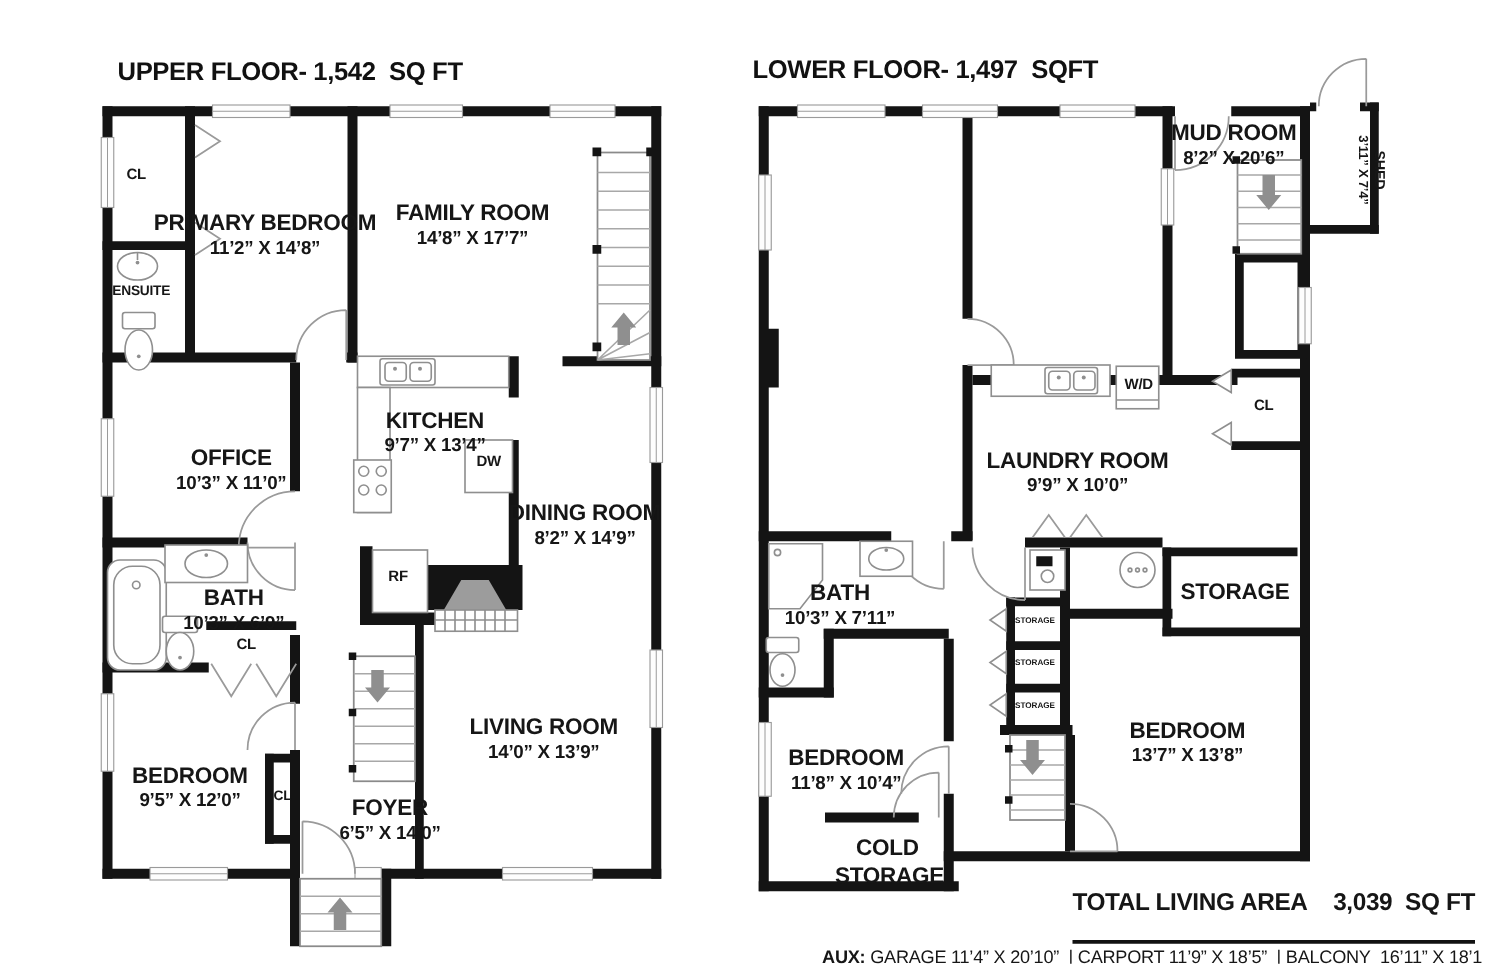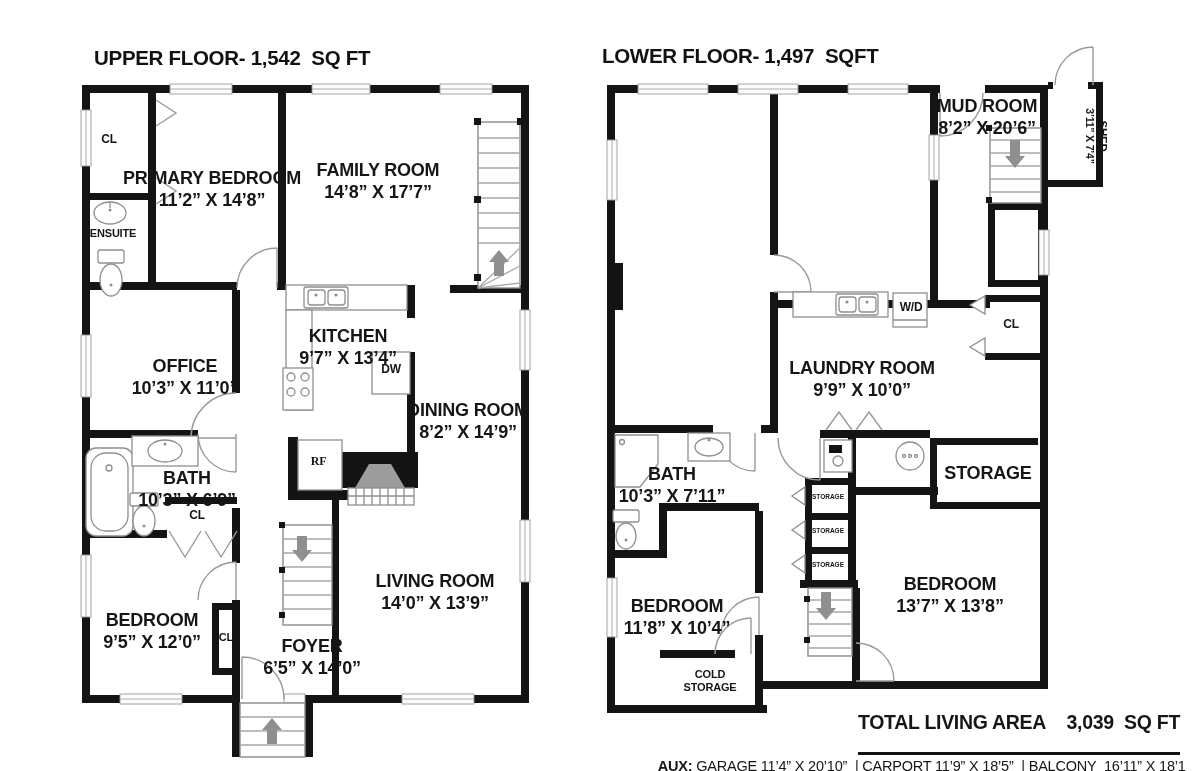--- a/index.html
+++ b/index.html
@@ -5,21 +5,21 @@
   html,body{margin:0;padding:0;}
   body{
     width:1200px;height:771px;position:relative;background:#ffffff;
     font-family:"Liberation Sans","DejaVu Sans",sans-serif;color:#161616;overflow:hidden;
   }
   .title{position:absolute;font-size:20.5px;font-weight:bold;letter-spacing:-0.3px;color:#111;white-space:pre;}
   .plan{position:absolute;}
   .plan svg{position:absolute;left:0;top:0;}
   .lbl{position:absolute;text-align:center;font-weight:bold;color:#161616;line-height:1.22;letter-spacing:-0.2px;}
   .lbl .nm{display:block;font-size:18px;}
-  .lbl .dm{display:block;font-size:18px;}
+  .lbl .dm{display:block;font-size:15px;}
   .sm .nm{font-size:12px;}
   .xs .nm{font-size:11px;}
   .tiny .nm{font-size:6.5px;letter-spacing:0;}
   .rot{transform:rotate(90deg);transform-origin:50% 50%;}
   #total-area{position:absolute;left:840px;top:711px;width:340px;text-align:right;}
   #total-area .u{display:inline-block;border-bottom:3px solid #111;padding-bottom:18px;font-size:19.5px;font-weight:bold;letter-spacing:-0.3px;white-space:pre;}
   #aux-line{position:absolute;left:650px;top:742px;width:545px;font-size:14.5px;letter-spacing:-0.2px;white-space:pre;}
   #aux-line .b{font-weight:bold;}
   .wall{fill:#141414;}
   .fix{fill:#ffffff;stroke:#8f8f8f;stroke-width:1.3;}
@@ -202,21 +202,21 @@
       <span class="nm">KITCHEN</span>
       <span class="dm">9’7” X 13’4”</span>
     </div>
   <div class="lbl sm" style="left:300px;top:282px;width:38px;">
       <span class="nm">DW</span>
     </div>
   <div class="lbl" style="left:316px;top:320px;width:160px;">
       <span class="nm">DINING ROOM</span>
       <span class="dm">8’2” X 14’9”</span>
     </div>
-  <div class="lbl sm" style="left:226px;top:374px;width:41px;font-family:Liberation Serif, serif;">
+  <div class="lbl sm" style="left:226px;top:374px;width:41px;">
       <span class="nm">RF</span>
     </div>
   <div class="lbl" style="left:45px;top:388px;width:140px;">
       <span class="nm">BATH</span>
       <span class="dm">10’3” X 6’9”</span>
     </div>
   <div class="lbl sm" style="left:95px;top:428px;width:60px;">
       <span class="nm">CL</span>
     </div>
   <div class="lbl" style="left:10px;top:530px;width:140px;">
@@ -401,21 +401,21 @@
     </div>
   <div class="lbl" style="left:272px;top:534px;width:160px;">
       <span class="nm">BEDROOM</span>
       <span class="dm">13’7” X 13’8”</span>
     </div>
   <div class="lbl" style="left:9px;top:556px;width:140px;">
       <span class="nm">BEDROOM</span>
       <span class="dm">11’8” X 10’4”</span>
     </div>
   <div class="lbl" style="left:70px;top:628px;width:84px;">
-      <span class="nm" style="font-size:11px;text-align:center;">COLD STORAGE</span>
+      <span class="nm" style="font-size:18px;text-align:center;">COLD STORAGE</span>
     </div>
 </div>
 
 <div id="total-area">
   <span class="u"><span>TOTAL LIVING AREA</span>&nbsp;&nbsp;&nbsp;&nbsp;<span>3,039  SQ FT</span></span>
 </div>
 <div id="aux-line">
   <span class="b">AUX:</span><span> GARAGE 11’4” X 20’10”  | CARPORT 11’9” X 18’5”  | BALCONY  16’11” X 18’1</span>
 </div>
 

